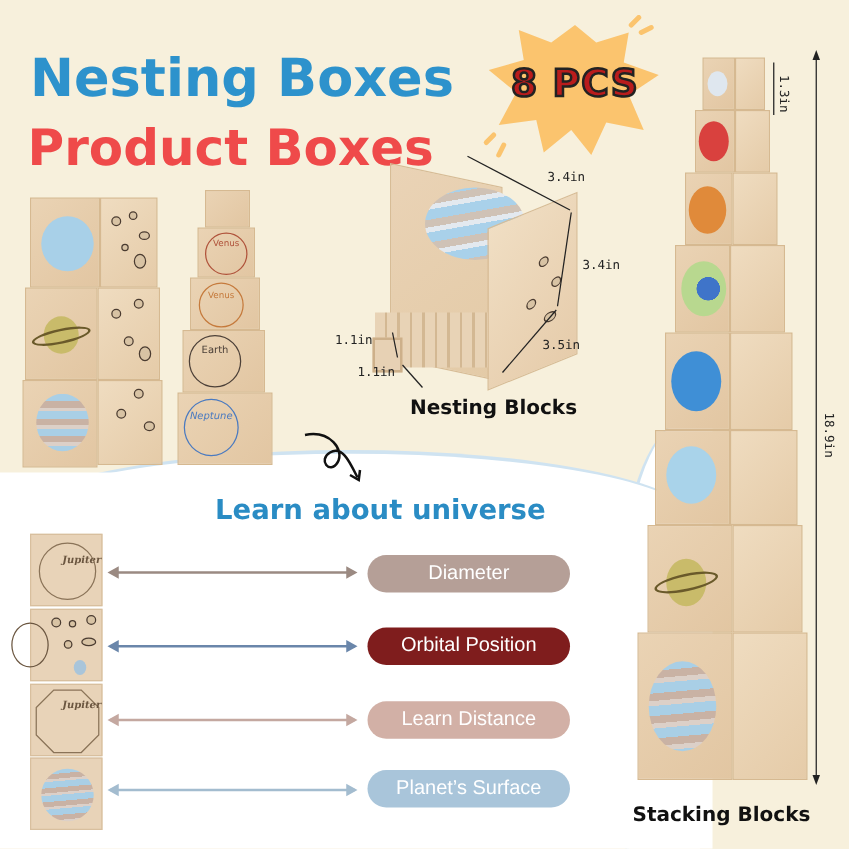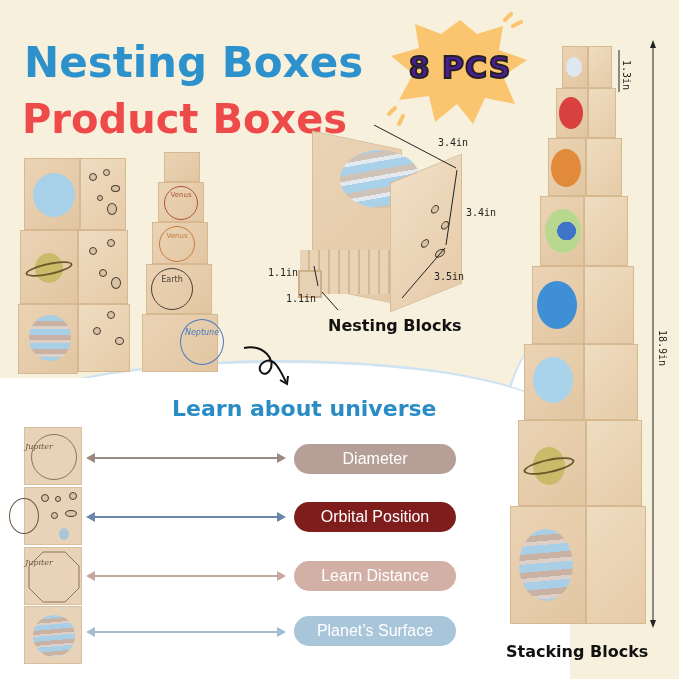--- a/index.html
+++ b/index.html
@@ -19,40 +19,40 @@
   }
   .panel-right {
     position: absolute; left: 500px; top: 330px; width: 70px; height: 349px;
     background: #fff; border-left: 3px solid #cfe3f1; border-top-left-radius: 60px 120px;
   }
 
   .title1 { left: 24px; top: 26px; font-size: 42px; font-weight: bold; color: #2d92cc; letter-spacing: 0px; margin-top: 12px; }
   .title2 { left: 22px; top: 96px; font-size: 40px; font-weight: bold; color: #ef4a4a; }
 
   .burst { left: 385px; top: 12px; width: 150px; height: 120px; }
-  .burst-text { left: 400px; top: 50px; width: 120px; text-align: center; font-size: 30px; font-weight: bold; color: #4c1d95; -webkit-text-stroke: 2px #222; letter-spacing: 1px; }
+  .burst-text { left: 400px; top: 50px; width: 120px; text-align: center; font-size: 30px; font-weight: bold; color: #b91c1c; -webkit-text-stroke: 2px #222; letter-spacing: 1px; }
 
   .cube { position: absolute; background: linear-gradient(135deg, #ead3b4 0%, #e2c6a2 100%); border: 1px solid #d6b991; }
   .cube-side { position: absolute; background: linear-gradient(135deg, #efdcc0 0%, #e5cba8 100%); border: 1px solid #d6b991; }
   .planet { position: absolute; border-radius: 50%; }
   .dot { position: absolute; border-radius: 50%; border: 1.5px solid #4a3b30; background: #d8c3a4; }
 
   .label-black { font-weight: bold; color: #111; font-size: 16px; }
   .dim { font-family: "DejaVu Sans Mono", monospace; font-size: 10px; color: #222; }
 
   .learn { left: 172px; top: 396px; font-size: 22px; font-weight: bold; color: #2a8cc4; }
 
   .feat-thumb { position: absolute; left: 24px; width: 58px; height: 58px; background: #e8d3b8; border: 1px solid #d8bf9e; }
   .feat-arrow { position: absolute; left: 88px; width: 196px; height: 2px; }
   .feat-arrow::before, .feat-arrow::after { content: ""; position: absolute; top: -4px; width: 0; height: 0; border-top: 5px solid transparent; border-bottom: 5px solid transparent; }
   .feat-arrow::before { left: -2px; border-right: 9px solid currentColor; }
   .feat-arrow::after { right: -2px; border-left: 9px solid currentColor; }
   .feat-pill { position: absolute; left: 294px; width: 162px; height: 30px; border-radius: 15px; color: #fff; font-weight: normal; font-size: 16px; text-align: center; line-height: 30px; font-family: "Liberation Sans", sans-serif; }
 
-  .thumb-text { position: absolute; left: 0; width: 100%; text-align: left; font-family: "DejaVu Serif", serif; font-style: italic; color: #6b5640; }
+  .thumb-text { position: absolute; left: 0; width: 100%; text-align: right; font-family: "DejaVu Serif", serif; font-style: italic; color: #6b5640; font-weight: bold; }
 </style>
 </head>
 <body>
 
 <div class="panel-right"></div>
 <div class="panel-curve"></div>
 <div class="panel"></div>
 
 <div class="abs title1">Nesting Boxes</div>
 <div class="abs title2">Product Boxes</div>
@@ -100,21 +100,21 @@
   <div class="cube" style="left:158px;top:182px;width:46px;height:40px;">
     <div style="position:absolute;left:5px;top:3px;width:34px;height:34px;border:1px solid #b0533b;border-radius:50%;font-size:7px;color:#b0533b;text-align:center;padding-top:4px;">Venus</div>
   </div>
   <div class="cube" style="left:152px;top:222px;width:56px;height:42px;">
     <div style="position:absolute;left:6px;top:3px;width:36px;height:36px;border:1px solid #c57a3c;border-radius:50%;font-size:7px;color:#c57a3c;text-align:center;padding-top:5px;">Venus</div>
   </div>
   <div class="cube" style="left:146px;top:264px;width:66px;height:50px;">
     <div style="position:absolute;left:4px;top:3px;width:42px;height:42px;border:1px solid #4c4038;border-radius:50%;font-size:8px;color:#4c4038;text-align:center;padding-top:6px;">Earth</div>
   </div>
   <div class="cube" style="left:142px;top:314px;width:76px;height:58px;">
-    <div style="position:absolute;left:4px;top:4px;width:44px;height:46px;border:1px solid #4a7ac0;border-radius:50%;font-size:8px;color:#4a7ac0;text-align:center;padding-top:8px;font-style:italic;margin-left:33px;">Neptune</div>
+    <div style="position:absolute;left:4px;top:4px;width:44px;height:46px;border:1px solid #4a7ac0;border-radius:50%;font-size:8px;color:#4a7ac0;text-align:center;padding-top:8px;font-style:italic;">Neptune</div>
   </div>
 </div>
 
 <svg class="abs" style="left:240px;top:340px;width:60px;height:50px;" viewBox="0 0 60 50">
   <path d="M4 8 C 24 4, 36 20, 30 30 C 24 40, 14 28, 24 22 C 34 16, 40 30, 46 42" fill="none" stroke="#111" stroke-width="2"></path>
   <path d="M40 40 L47 44 L48 36" fill="none" stroke="#111" stroke-width="2"></path>
 </svg>
 
 <div>
   <div style="position:absolute;left:312px;top:140px;width:90px;height:156px;background:linear-gradient(135deg,#ead3b6,#e3caa6);transform:skewY(12deg);border:1px solid #d7bc96;"></div>

